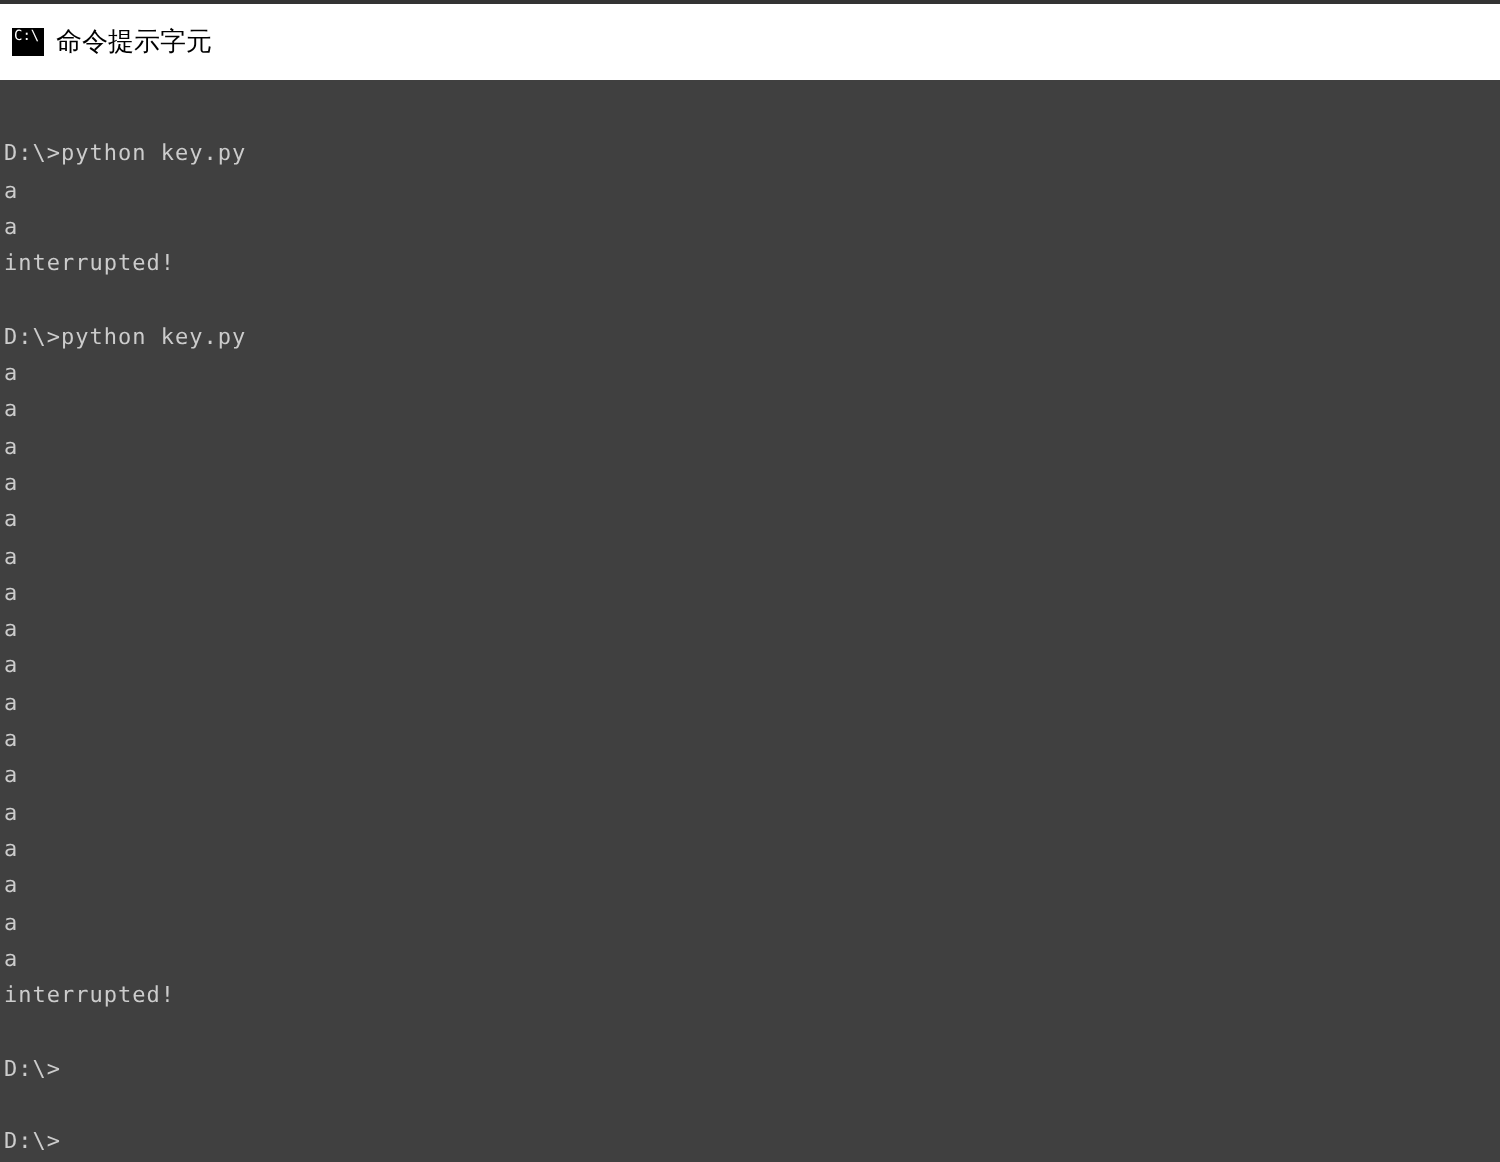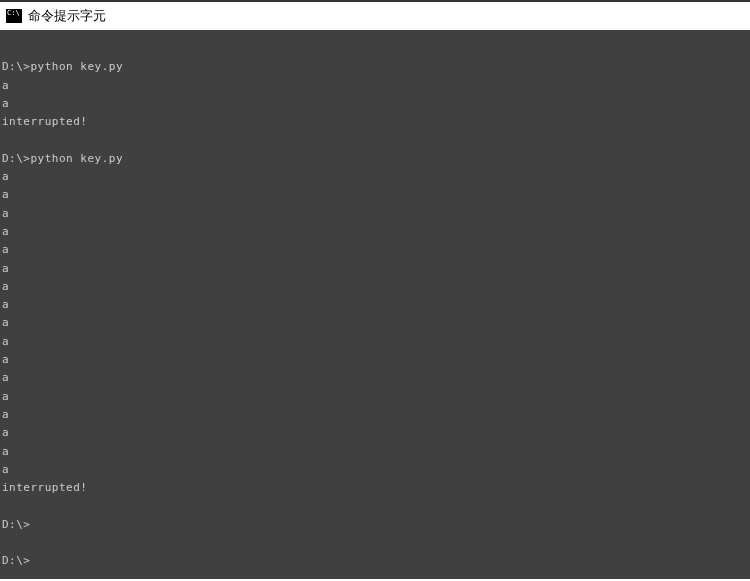--- a/index.html
+++ b/index.html
@@ -8,21 +8,21 @@
       box-sizing: border-box;
     }
     body {
       width: 750px;
       height: 581px;
       overflow: hidden;
       font-family: "Microsoft JhengHei", "Segoe UI", sans-serif;
       background: #fff;
     }
     .title-bar {
-      height: 30px;
+      height: 40px;
       background: #ffffff;
       border-top: 2px solid #333;
       display: flex;
       align-items: center;
       padding: 0 6px;
       gap: 6px;
     }
     .title-bar-icon {
       width: 16px;
       height: 14px;

